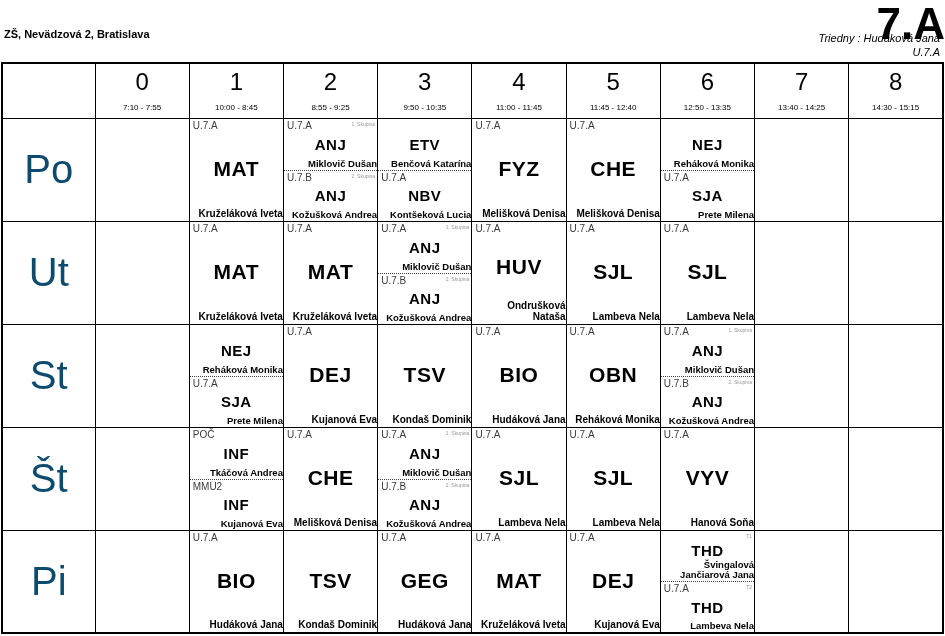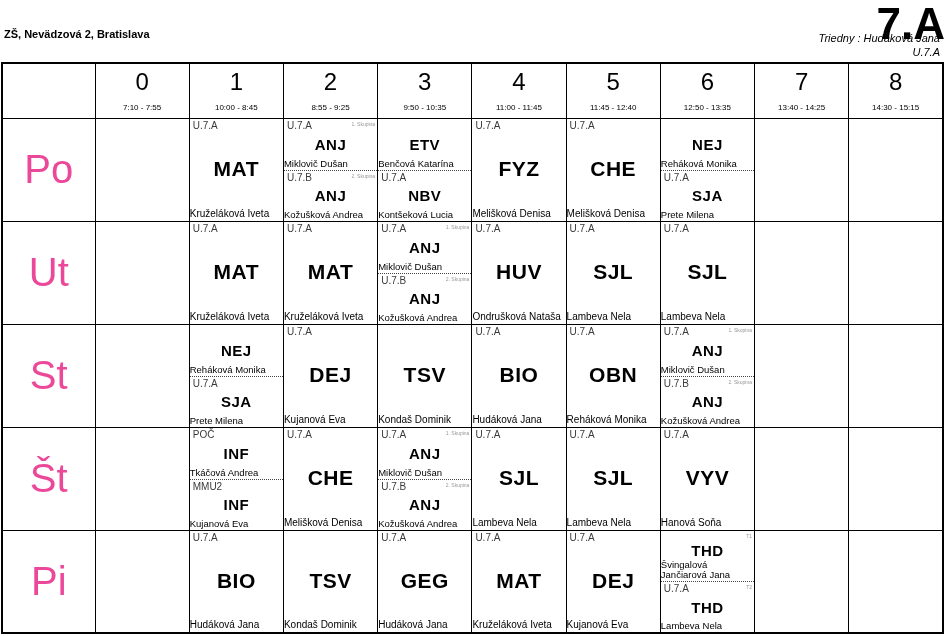--- a/index.html
+++ b/index.html
@@ -26,42 +26,42 @@
     width:943px; border-collapse:collapse; table-layout:fixed;
     border:2px solid #000;
   }
   .grid th, .grid td { border:1px solid #000; padding:0; background:#fff; }
   th.corner { }
   th.period-cell { height:55px; vertical-align:middle; font-weight:normal; }
   .period-num { font-size:24px; line-height:26px; text-align:center; }
   .period-time { font-size:8px; line-height:10px; text-align:center; margin-top:8px; }
   td.day-cell {
     font-size:40px; text-align:center; vertical-align:middle;
-    color:#ec4899; height:103px;
+    color:#0c4a6e; height:103px;
   }
   td.cell { height:103px; vertical-align:top; position:relative; }
   .lesson {
     display:flex; flex-direction:column; height:100%;
     overflow:hidden;
   }
   .lesson.half { height:50%; }
   .lesson.half + .lesson.half { border-top:1px dotted #444; }
   .meta {
     display:flex; justify-content:space-between; align-items:flex-start;
     padding:1px 2px 0 3px; min-height:12px;
   }
   .room { font-size:10px; color:#3a3a3a; line-height:11px; }
   .tag  { font-size:5px; color:#999; line-height:6px; padding-top:1px; }
   .subject {
     flex:1 1 auto; display:flex; align-items:center; justify-content:center;
     font-weight:bold; font-size:21px; letter-spacing:0.5px; line-height:20px;text-align:center;
   }
   .half .subject { font-size:15px; line-height:14px; }
   .teacher {
-    text-align:left; font-weight:normal; font-size:10px; line-height:11px;
+    text-align:right; font-weight:bold; font-size:10px; line-height:11px;
     padding-bottom:2px;
   }
   .half .teacher { font-size:9.5px; line-height:10px; padding-bottom:1px; }
 </style>
 </head>
 <body>
 
 <div class="page-title">7.A</div>
 <div class="school">ZŠ, Nevädzová 2, Bratislava</div>
 <div class="meta-right">

